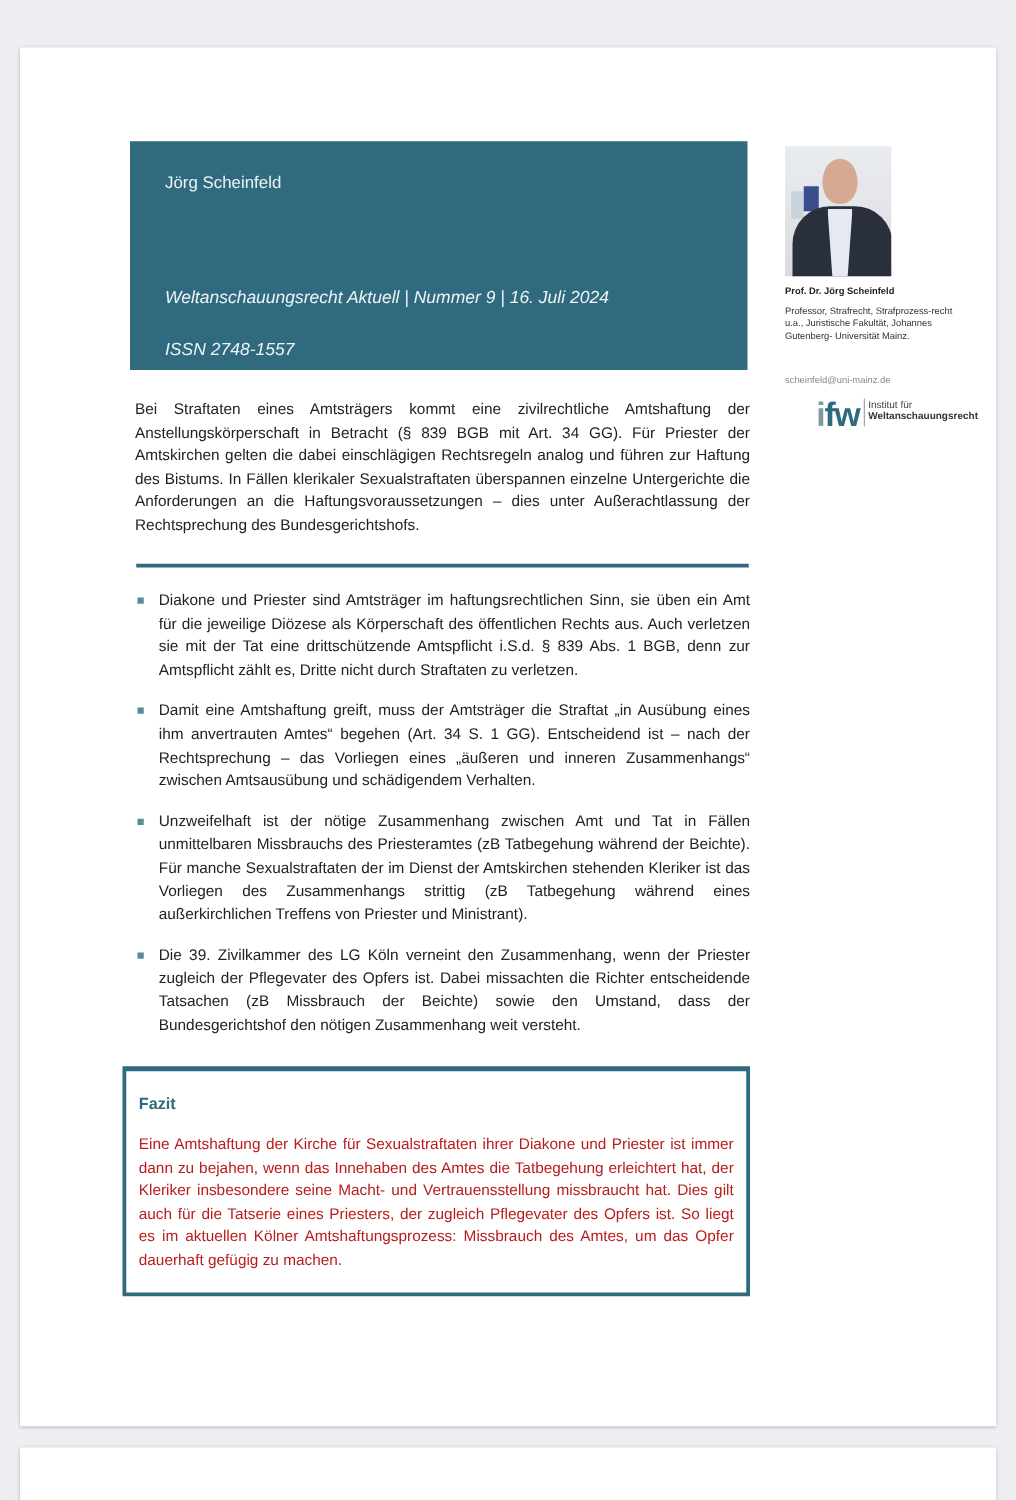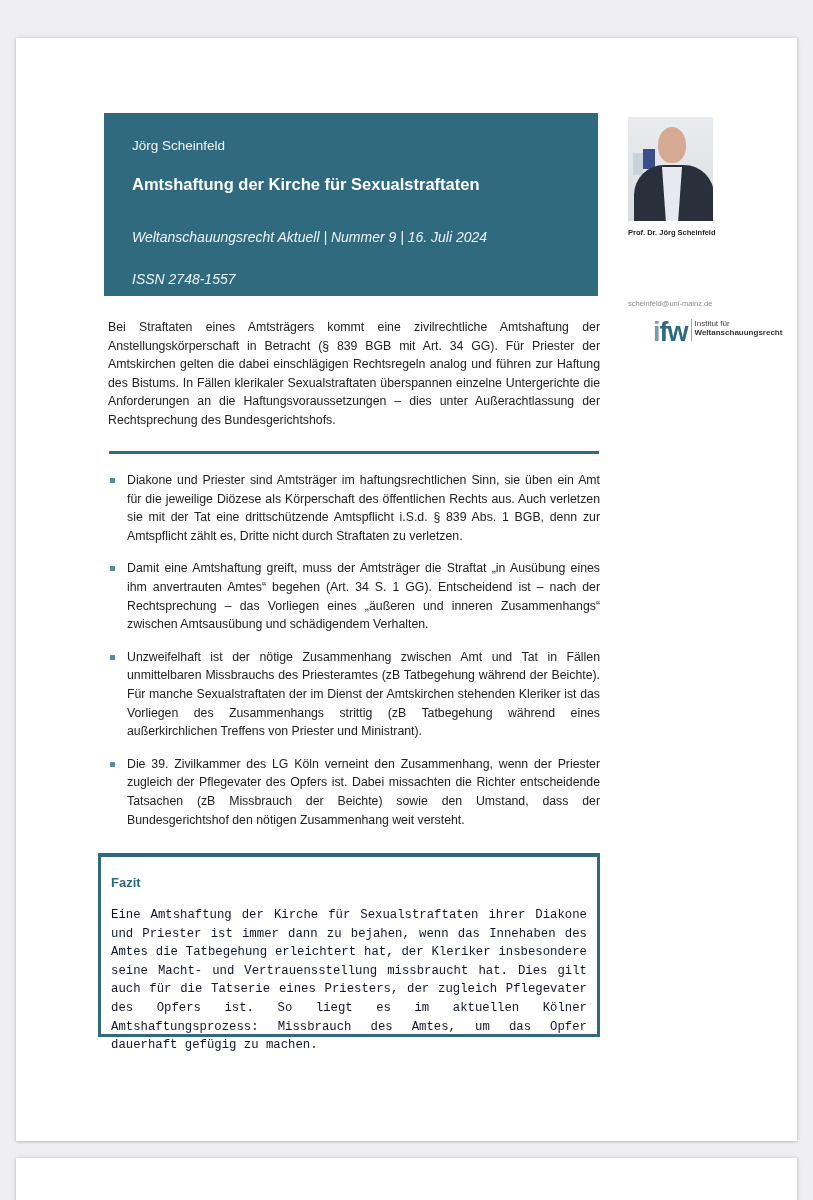--- a/index.html
+++ b/index.html
@@ -65,45 +65,45 @@
       font-size: 12.3px; line-height: 18.6px; text-align: justify; color: #222;
       margin-bottom: 14px;
     }
     .bullets li .sq { position: absolute; left: 2px; top: 7px; width: 5px; height: 5px; background: #5d8a98; }
 
     .fazit {
       position: absolute; left: 82px; top: 815px; width: 502px; height: 184px;
       border: 3px solid #2f6a7f; border-top-width: 4px; padding: 18px 10px 0 10px;
     }
     .fazit .h { font-size: 13px; font-weight: bold; color: #2f6a7f; margin-bottom: 16px; }
-    .fazit .p { font-size: 12.3px; line-height: 18.6px; text-align: justify; color: #0f172a; font-family: Liberation Mono, monospace; }
+    .fazit .p { font-size: 12.3px; line-height: 18.6px; text-align: justify; color: #b91c1c; }
   </style>
 </head>
 <body>
 
 <div class="viewer">
   <div class="page page-1">
 
     <div class="banner">
       <div class="author">Jörg Scheinfeld</div>
       <div class="title">
-        <div>Amtshaftung der Kirche für Sexualstraftaten</div>
       </div>
       <div class="series">Weltanschauungsrecht Aktuell | Nummer 9 | 16. Juli 2024</div>
       <div class="issn">ISSN 2748-1557</div>
     </div>
 
     <div class="photo">
       <div class="shelf2"></div>
       <div class="shelf"></div>
       <div class="body"></div>
       <div class="shirt"></div>
       <div class="head"></div>
     </div>
     <div class="author-name">Prof. Dr. Jörg Scheinfeld</div>
+    <div class="author-desc">Professor, Strafrecht, Strafprozess-recht u.a., Juristische Fakultät, Johannes Gutenberg- Universität Mainz.</div>
     <div class="author-email">scheinfeld@uni-mainz.de</div>
 
     <div class="logo">
       <span class="mark"><span class="i">i</span><span class="fw">fw</span></span>
       <span class="sep"></span>
       <span class="txt">
         <span>Institut für</span><br>
         <b>Weltanschauungsrecht</b>
       </span>
     </div>

